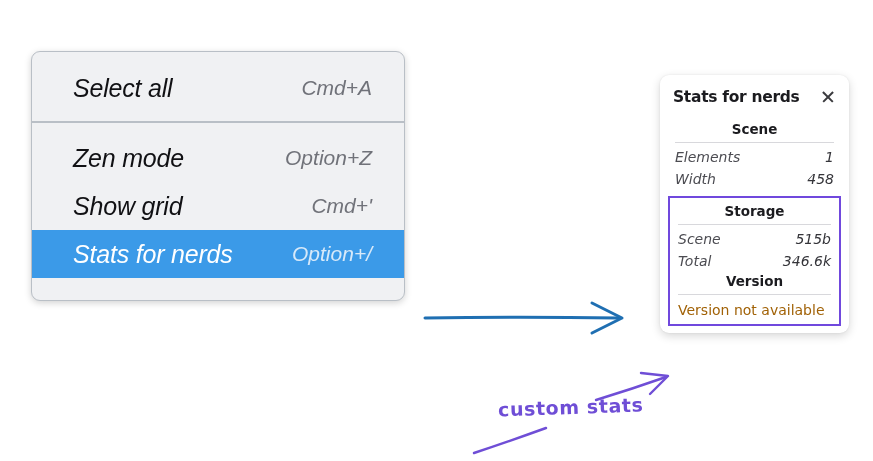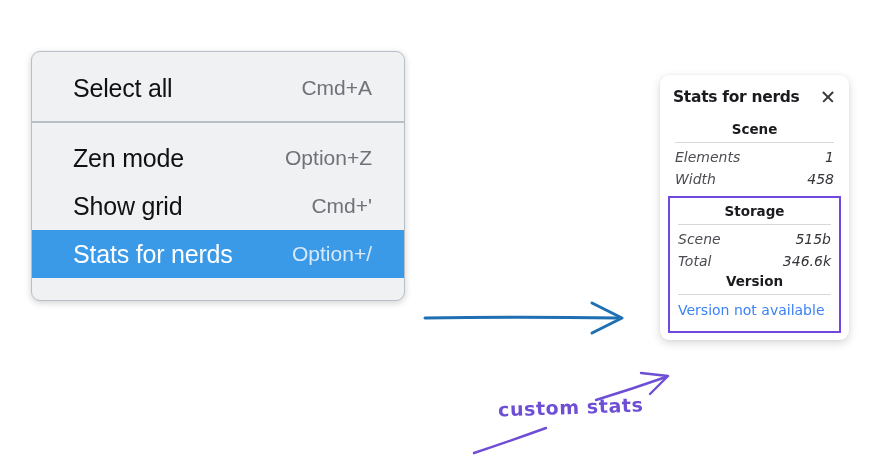--- a/index.html
+++ b/index.html
@@ -27,20 +27,21 @@
     top: 51px;
     width: 374px;
     background: #f0f1f3;
     border: 1px solid #b9bfc6;
     border-radius: 9px;
     box-shadow: 0 2px 7px rgba(0,0,0,0.18);
     overflow: hidden;
     padding-top: 4px;
     padding-bottom: 4px;
     box-sizing: border-box;
+    font-style: italic;
   }
   .menu-section-top { padding: 8px 0 9px 0; }
   .menu-divider {
     height: 2px;
     background: #b9bfc6;
     width: 100%;
   }
   .menu-section-bottom { padding: 11px 0 0 0; }
   .menu-section-pad-bottom { height: 18px; }
 
@@ -131,29 +132,29 @@
     justify-content: space-between;
     align-items: baseline;
     font-size: 14px;
     color: #4c4c52;
     padding: 3px 2px;
     font-style: italic;
   }
   .stat-row .value { color: #35353a; }
   .free-row {
     font-size: 14px;
-    color: #3b82f6;
+    color: #a16207;
     padding: 4px 2px 2px 2px;
     white-space: nowrap;
   }
 
   .bordered-group {
     border: 2px solid #7048dd;
     margin: 6px -5px -6px -5px;
-    padding: 4px 6px 11px 6px;
+    padding: 4px 6px 4px 6px;
   }
 
   
   .annotation-layer {
     position: absolute;
     inset: 0;
     pointer-events: none;
   }
   .handwriting {
     position: absolute;

